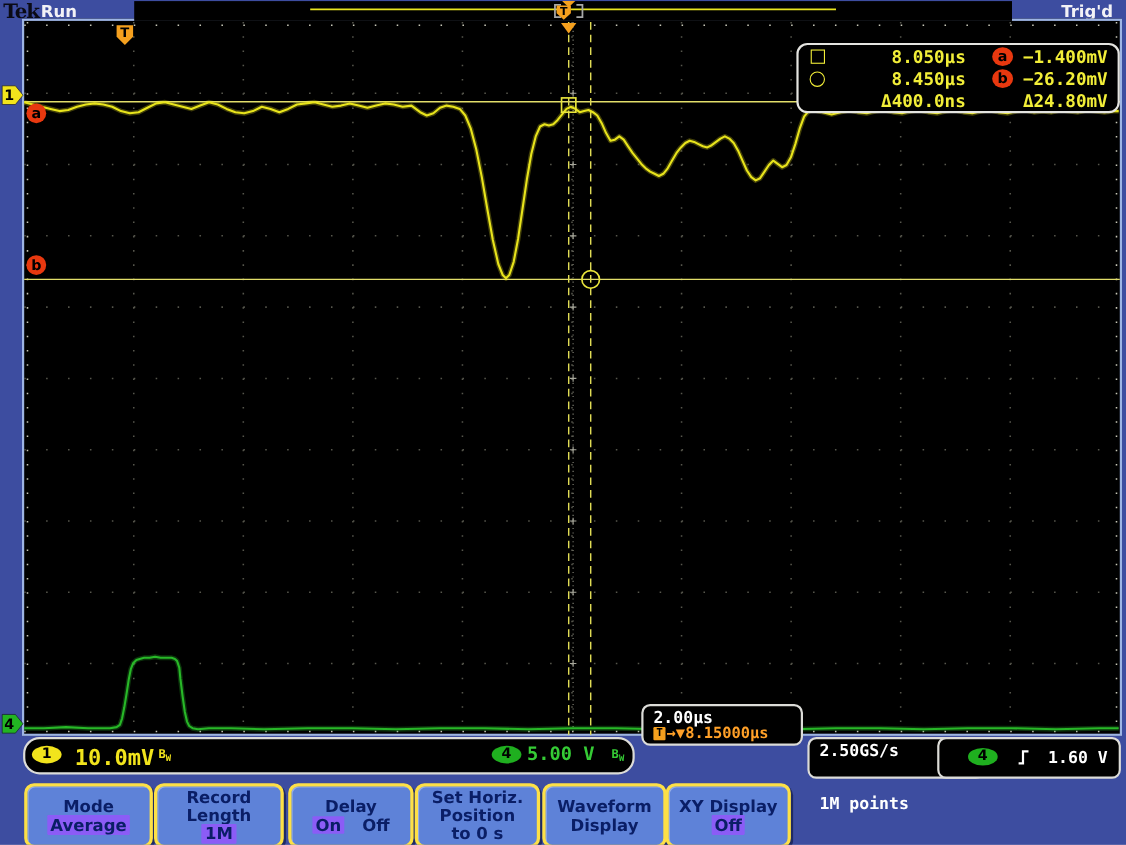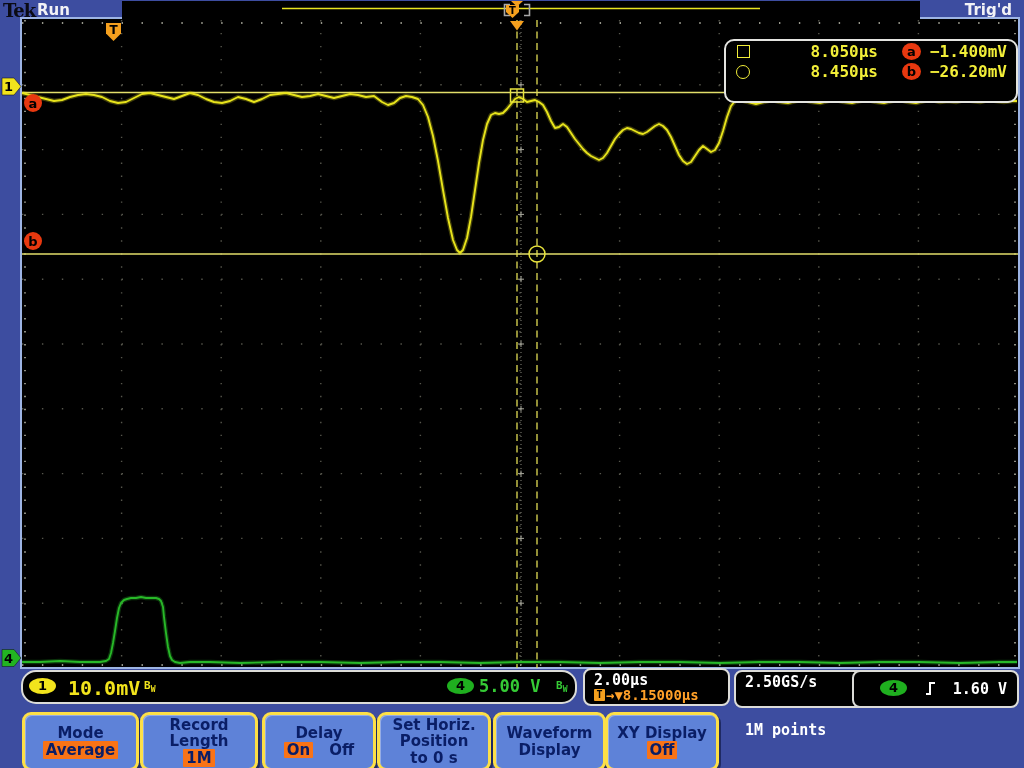--- a/index.html
+++ b/index.html
@@ -30,42 +30,42 @@
   .cr-time{width:118px;text-align:right;}
   .cr-badge{width:19px;height:17px;border-radius:50%;background:#e8380f;color:#000;
     font-size:13px;text-align:center;line-height:17px;margin-left:24px;
     font-family:"DejaVu Sans","Liberation Sans",sans-serif;}
   .cr-val{flex:1;text-align:right;padding-right:9px;}
   .cr-dtime{width:152px;text-align:right;}
   
   .sbox{position:absolute;background:#000;border:2px solid #dcdcd8;z-index:3;
     font-family:"DejaVu Sans Mono","Liberation Mono",monospace;font-weight:bold;}
   #sbox-ch{left:21px;top:670px;width:552px;height:30px;border-radius:15px;}
-  #sbox-horiz{left:583px;top:668px;width:143px;height:34px;border-radius:8px;}
+  #sbox-horiz{left:583px;top:640px;width:143px;height:34px;border-radius:8px;}
   #sbox-acq{left:734px;top:670px;width:109px;height:34px;border-radius:8px;padding-left:48px;}
   #sbox-trig{left:852px;top:670px;width:163px;height:34px;border-radius:8px;}
   .ch-badge{position:absolute;width:27px;height:16px;border-radius:50%;
     color:#000;font-size:13px;text-align:center;line-height:16px;
     font-family:"DejaVu Sans","Liberation Sans",sans-serif;}
   .bw{font-size:11px;}
   .bw sub{font-size:8px;}
   #sbox-horiz .l1{position:absolute;left:9px;top:1px;color:#fff;font-size:15px;}
   #sbox-horiz .l2{position:absolute;left:9px;top:17px;color:#ffa028;font-size:14px;display:flex;align-items:center;}
   .tshield-small{width:11px;height:12px;background:#f5a01e;color:#000;font-size:10px;line-height:12px;
     text-align:center;display:inline-block;margin-right:1px;border-radius:1px;}
   #sbox-acq .l1,#sbox-acq .l2{position:absolute;left:9px;color:#fff;font-size:15px;}
   #sbox-acq .l1{top:1px;} #sbox-acq .l2{top:17px;margin-top:32px;}
   #sbox-trig .level{position:absolute;right:10px;top:8px;color:#fff;font-size:15px;}
   
   .menu-btn{position:absolute;top:712px;height:53px;background:#5e82d8;
     border:3px solid #fde047;border-radius:9px;z-index:3;
     box-shadow:inset 1px 1px 0 rgba(255,255,255,.35),2px 2px 0 rgba(8,14,50,.55);
     display:flex;flex-direction:column;align-items:center;justify-content:center;
     color:#0a1e66;font-weight:bold;font-size:15px;line-height:16.5px;cursor:pointer;}
-  .menu-btn .hl{background:#f97316;padding:0 3px;border-radius:1px;}
+  .menu-btn .hl{background:#8b5cf6;padding:0 3px;border-radius:1px;}
   .btn-pair{display:flex;gap:16px;}
   
   #date-box{position:absolute;left:901px;top:729px;width:117px;height:35px;z-index:3;
     background:#000;border:2px solid #d8d8d8;border-radius:9px;color:#fff;
     font-family:"DejaVu Sans Mono","Liberation Mono",monospace;font-weight:bold;
     font-size:14px;line-height:17px;padding-left:7px;box-sizing:border-box;}
 </style>
 </head>
 <body>
 
@@ -149,20 +149,24 @@
       <span class="cr-val">−1.400mV</span>
     </div>
     <div class="cr-row">
       <span class="cr-icon">
           <span class="ci-icon"></span>
         </span>
       <span class="cr-time">8.450µs</span>
       <span class="cr-badge">b</span>
       <span class="cr-val">−26.20mV</span>
     </div>
+    <div class="cr-row">
+      <span class="cr-dtime">Δ400.0ns</span>
+      <span class="cr-val">Δ24.80mV</span>
+    </div>
   </div>
 
   <div class="sbox" id="sbox-ch">
     <span class="ch-badge" style="left:6px;top:6px;background:#f2e41c;">1</span>
     <span style="position:absolute;left:45px;top:4px;color:#f2e41c;font-size:20px;">10.0mV</span>
     <span class="bw" style="position:absolute;left:121px;top:7px;color:#f2e41c;"><span>B</span><sub>W</sub></span>
     <span class="ch-badge" style="left:424px;top:6px;background:#1faf1f;">4</span>
     <span style="position:absolute;left:456px;top:4px;color:#35cb35;font-size:17px;">5.00 V</span>
     <span class="bw" style="position:absolute;left:533px;top:7px;color:#35cb35;"><span>B</span><sub>W</sub></span>
   </div>

